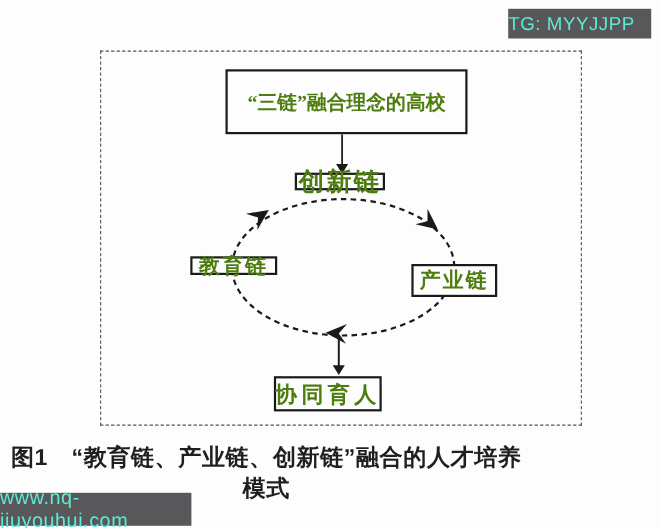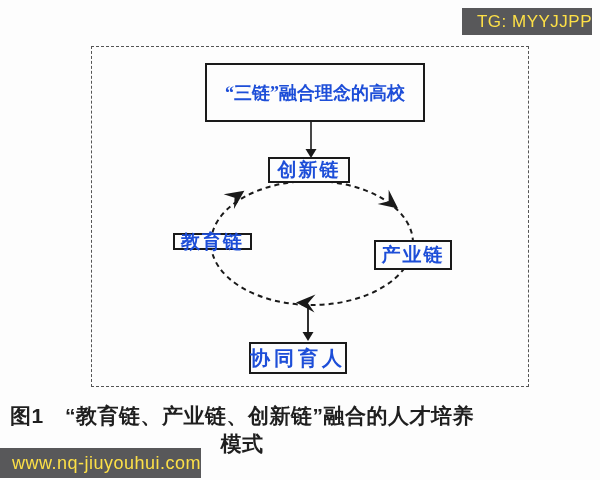--- a/index.html
+++ b/index.html
@@ -13,38 +13,38 @@
     background: #fdfdfd;
     font-family: "Liberation Sans", sans-serif;
     overflow: hidden;
     color: #1a1a1a;
   }
 
   
   .watermark {
     position: absolute;
     background: #58585a;
-    color: #fde047;
+    color: #5eead4;
     font-family: "Liberation Sans", sans-serif;
     display: flex;
     align-items: center;
-    justify-content: flex-end;
+    justify-content: flex-start;
     letter-spacing: 0.5px;
   }
   .watermark.top-right {
     top: 8px;
     right: 8px;
     width: 130px;
     height: 27px;
     font-size: 17px;
   }
   .watermark.bottom-left {
     left: 0;
     top: 448px;
-    width: 201px;
+    width: 174px;
     height: 30px;
     font-size: 18px;
   }
 
   
   .figure-frame {
     position: absolute;
     left: 91px;
     top: 46px;
     width: 436px;
@@ -67,39 +67,39 @@
     z-index: 2;
     background: #fdfdfd;
     border: 2px solid #1a1a1a;
     display: flex;
     flex-direction: column;
     align-items: center;
     justify-content: center;
     text-align: center;
     font-family: "Liberation Serif", serif;
     font-weight: bold;
-    color: #1d4ed8;
+    color: #4d7c0f;
     box-sizing: border-box;
   }
   .node .line { display: block; white-space: nowrap; }
 
   .node.top-box {
     left: 205px;
     top: 63px;
     width: 220px;
     height: 59px;
     font-size: 18px;
     line-height: 26px;
   }
   .node.innovation {
     left: 268px;
     top: 157px;
     width: 82px;
-    height: 26px;
-    font-size: 19px;
+    height: 16px;
+    font-size: 23px;
     letter-spacing: 2px;
   }
   .node.education {
     left: 173px;
     top: 233px;
     width: 79px;
     height: 17px;
     font-size: 19px;
     letter-spacing: 2px;
   }

